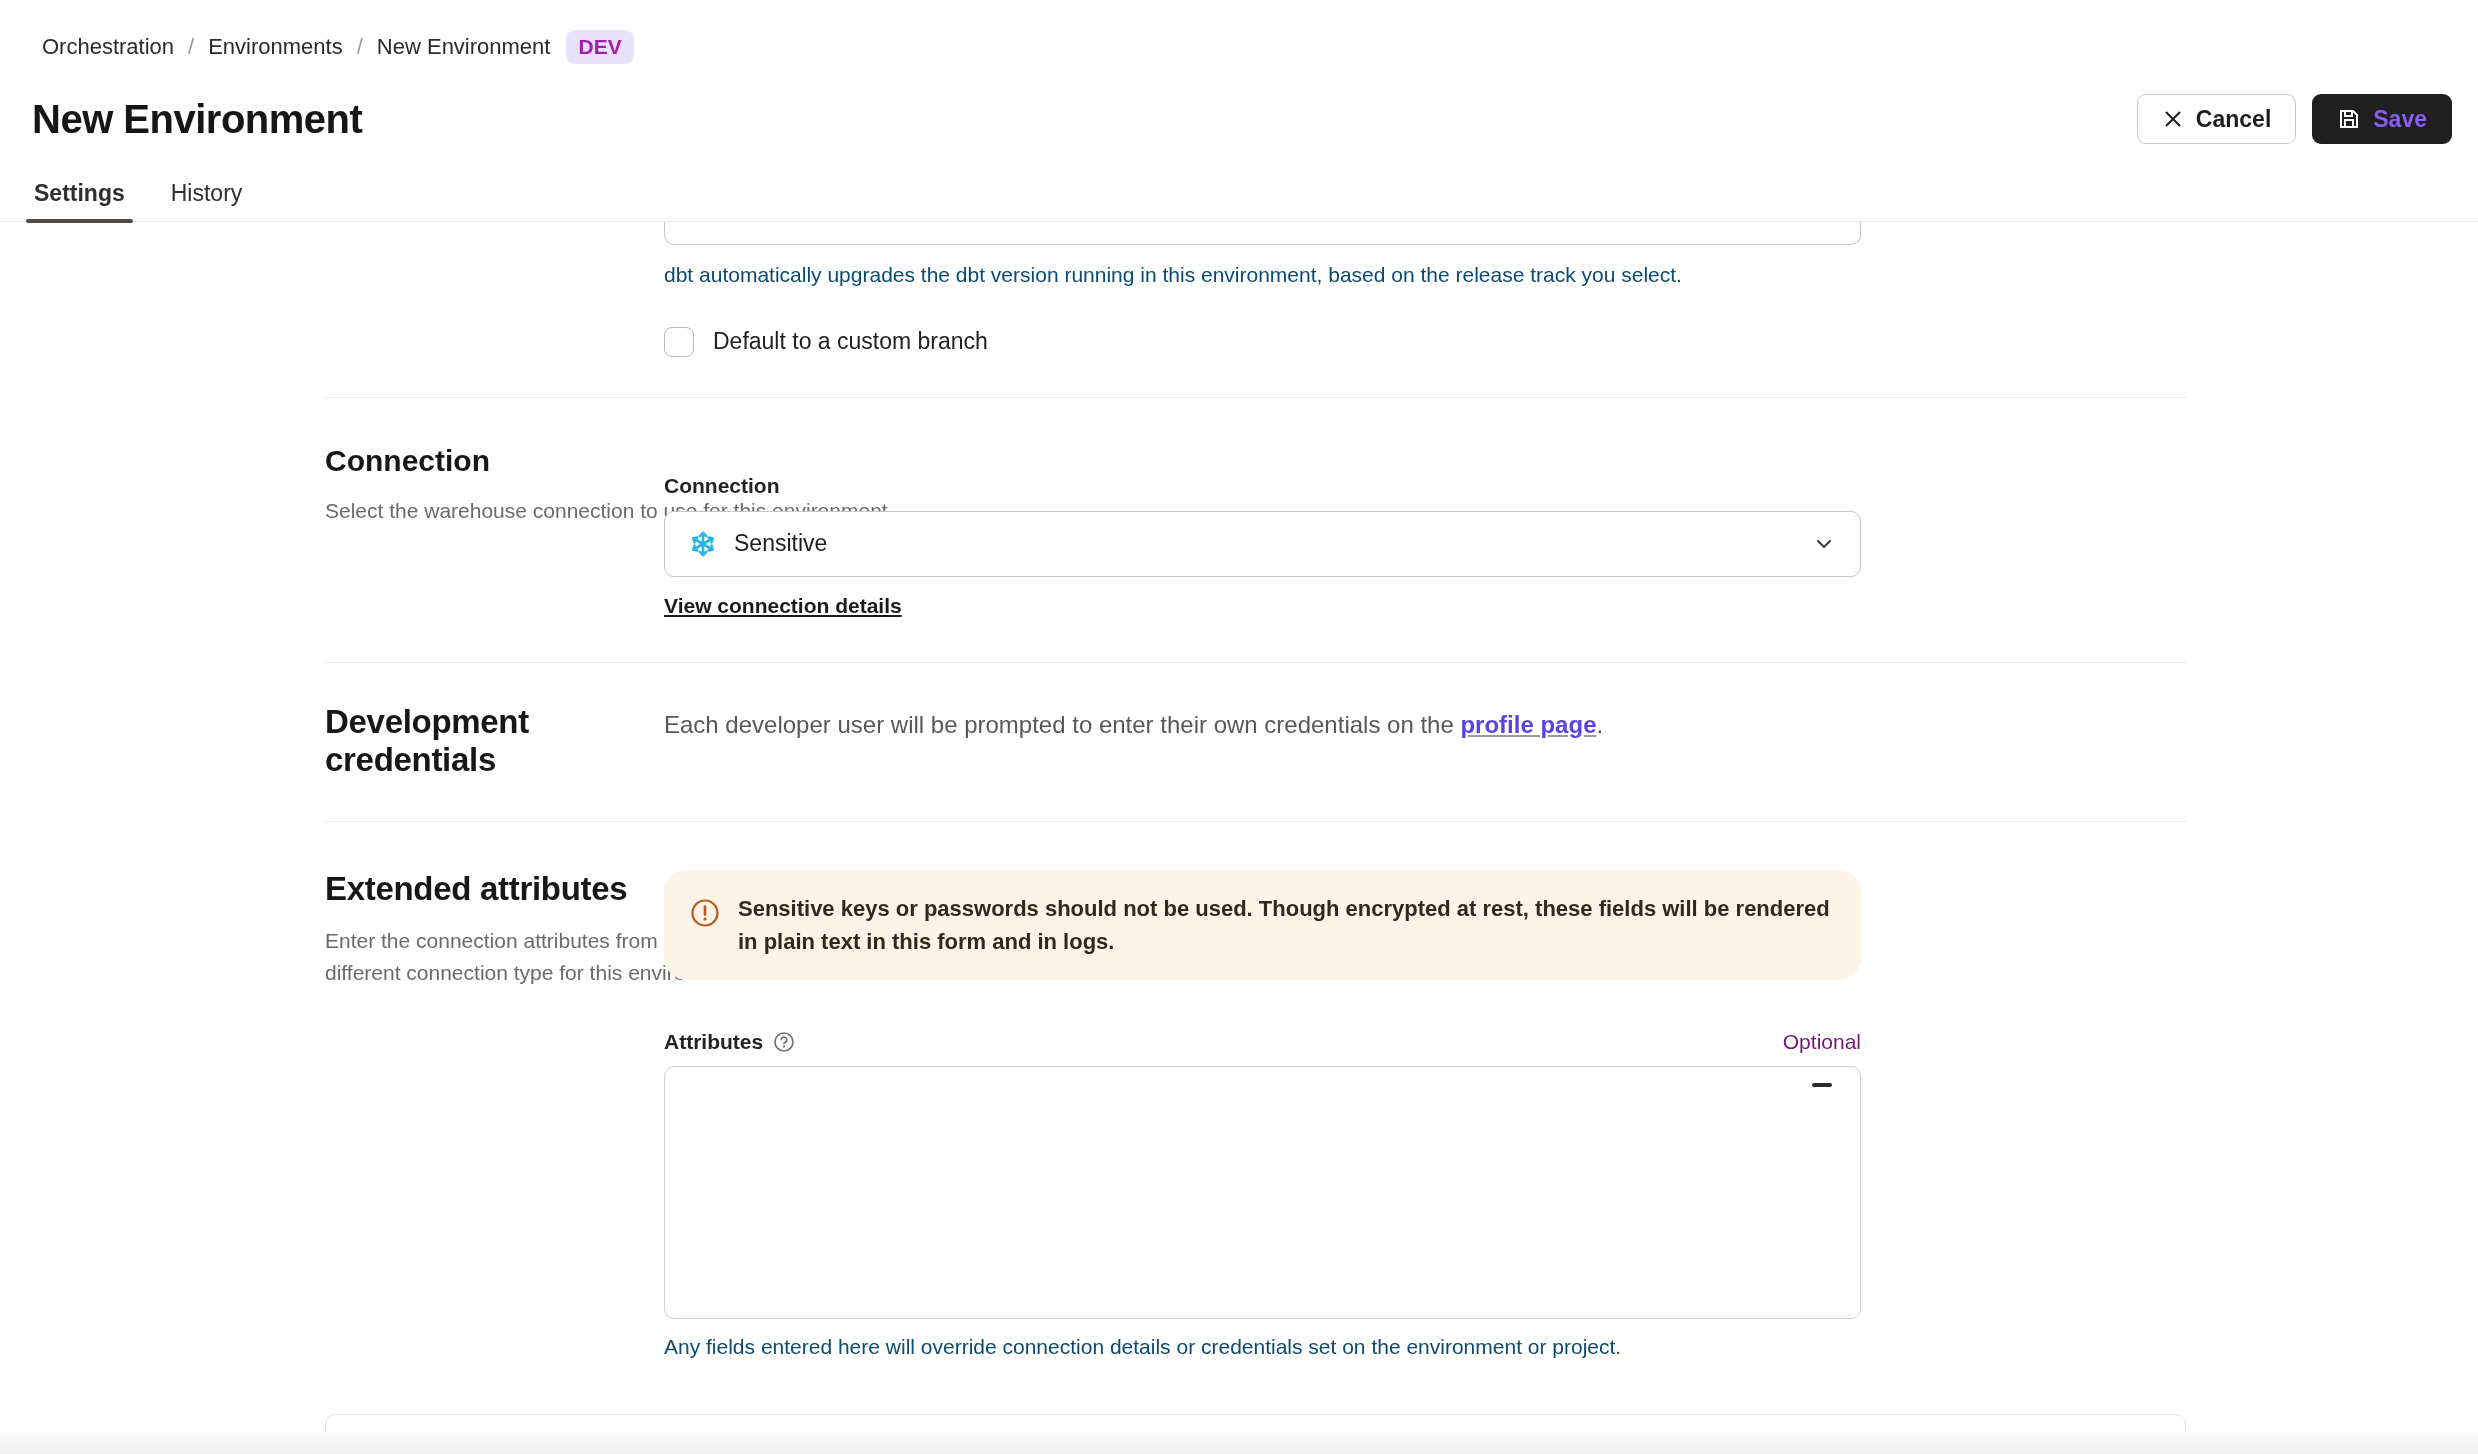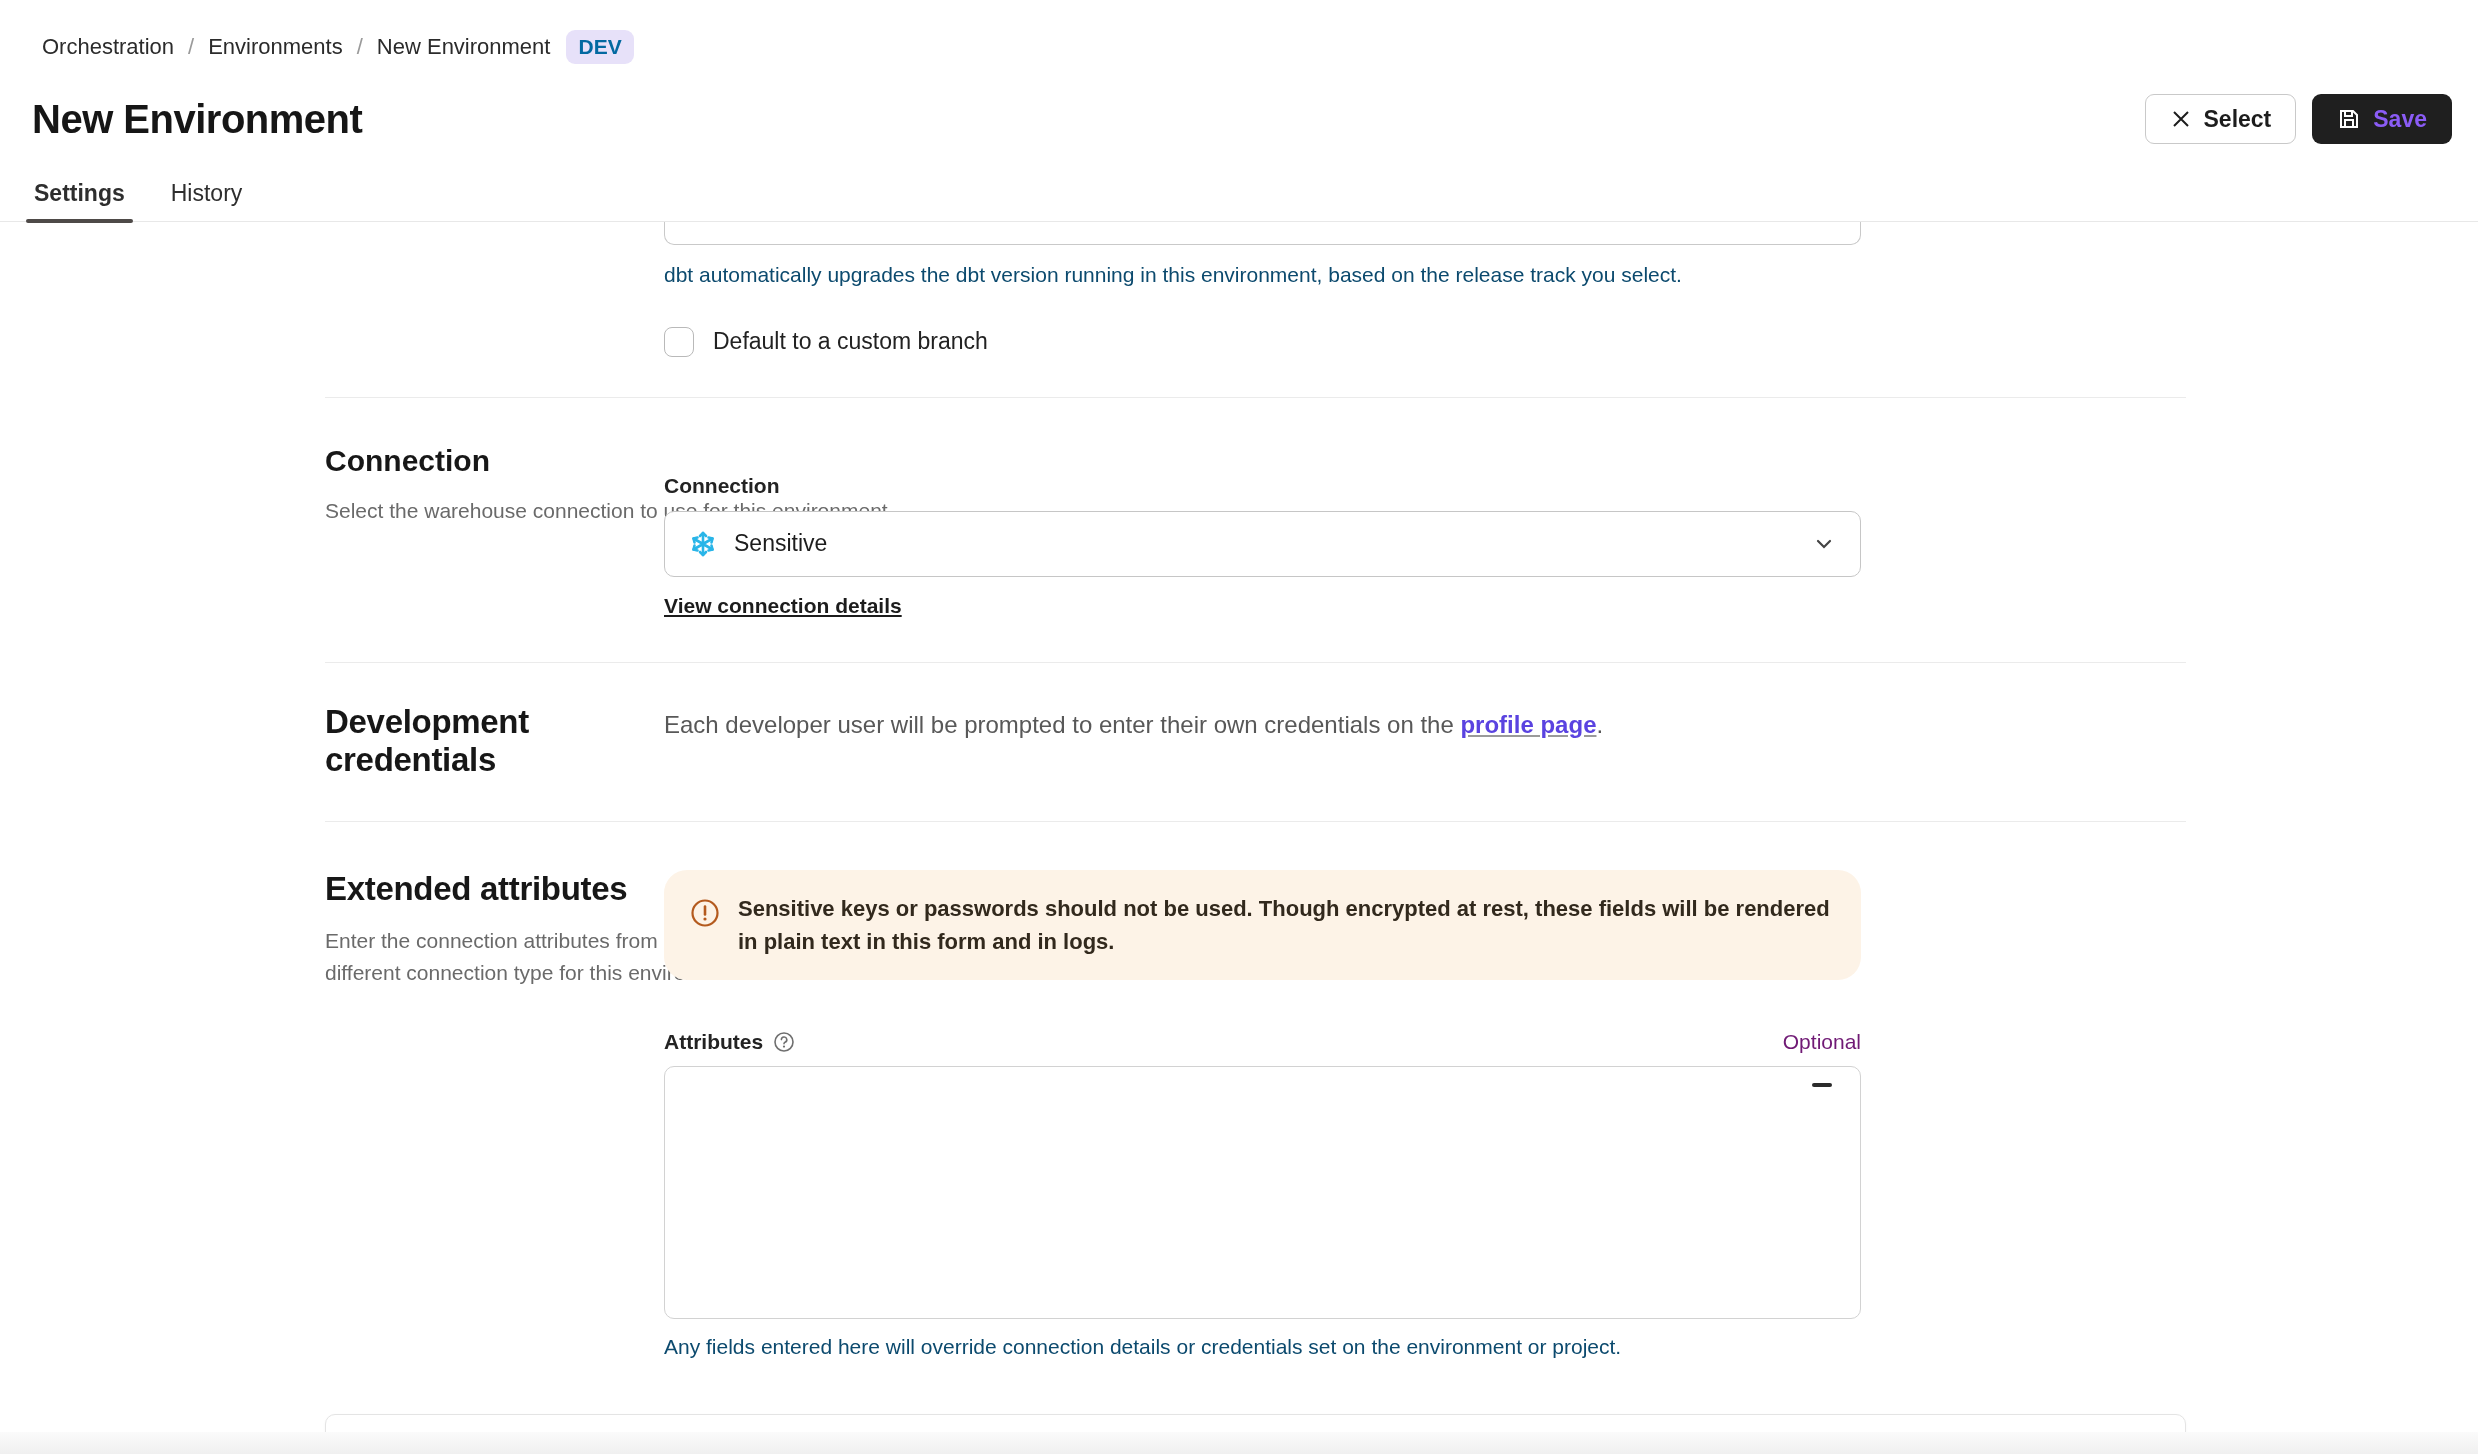--- a/index.html
+++ b/index.html
@@ -5,21 +5,21 @@
   * { margin:0; padding:0; box-sizing:border-box; }
   html,body { width:2478px; height:1454px; background:#ffffff;
     font-family:"Liberation Sans", sans-serif; color:#1f1f1f; }
   .page { position:relative; width:2478px; height:1454px; overflow:hidden; background:#fff; }
 
   
   .breadcrumb { display:flex; align-items:center; gap:14px; padding:30px 0 0 42px;
     font-size:22px; color:#2b2b2b; }
   .breadcrumb .crumb { cursor:pointer; }
   .breadcrumb .sep { color:#9a9a9a; }
-  .badge-dev { background:#e7e1f9; color:#0369a1; font-weight:600; font-size:21px;
+  .badge-dev { background:#e7e1f9; color:#a21caf; font-weight:600; font-size:21px;
     padding:5px 12px; border-radius:9px; margin-left:2px; }
 
   .title-row { display:flex; align-items:center; justify-content:space-between;
     padding:30px 26px 0 32px; }
   .page-title { font-size:40px; font-weight:700; letter-spacing:-0.5px; color:#161616; }
   .header-actions { display:flex; gap:16px; }
   .btn { display:flex; align-items:center; gap:12px; height:50px; padding:0 24px;
     border-radius:9px; font-size:23px; font-weight:600; cursor:pointer; border:1px solid transparent; }
   .btn-cancel { background:#fff; border-color:#c9c9c9; color:#1d1d1d; }
   .btn-save { background:#1f1f1f; color:#8b5cf6; }
@@ -106,21 +106,21 @@
 
   <div class="title-row">
     <h1 class="page-title">New Environment</h1>
     <div class="header-actions">
       <button class="btn btn-cancel">
         <span class="icon">
           <svg width="22" height="22" viewBox="0 0 22 22">
               <path d="M4 4 L18 18 M18 4 L4 18" stroke="#1d1d1d" stroke-width="2" fill="none"></path>
             </svg>
         </span>
-        <span>Select</span>
+        <span>Cancel</span>
       </button>
       <button class="btn btn-save">
         <span class="icon">
           <svg width="24" height="24" viewBox="0 0 24 24" fill="none" stroke="#ffffff" stroke-width="2">
             <path d="M4 4 h12 l4 4 v12 h-16 z"></path>
               <path d="M8 4 v5 h7 v-5"></path>
               <rect x="8" y="13" width="8" height="7"></rect>
           </svg>
         </span>
         <span>Save</span>

